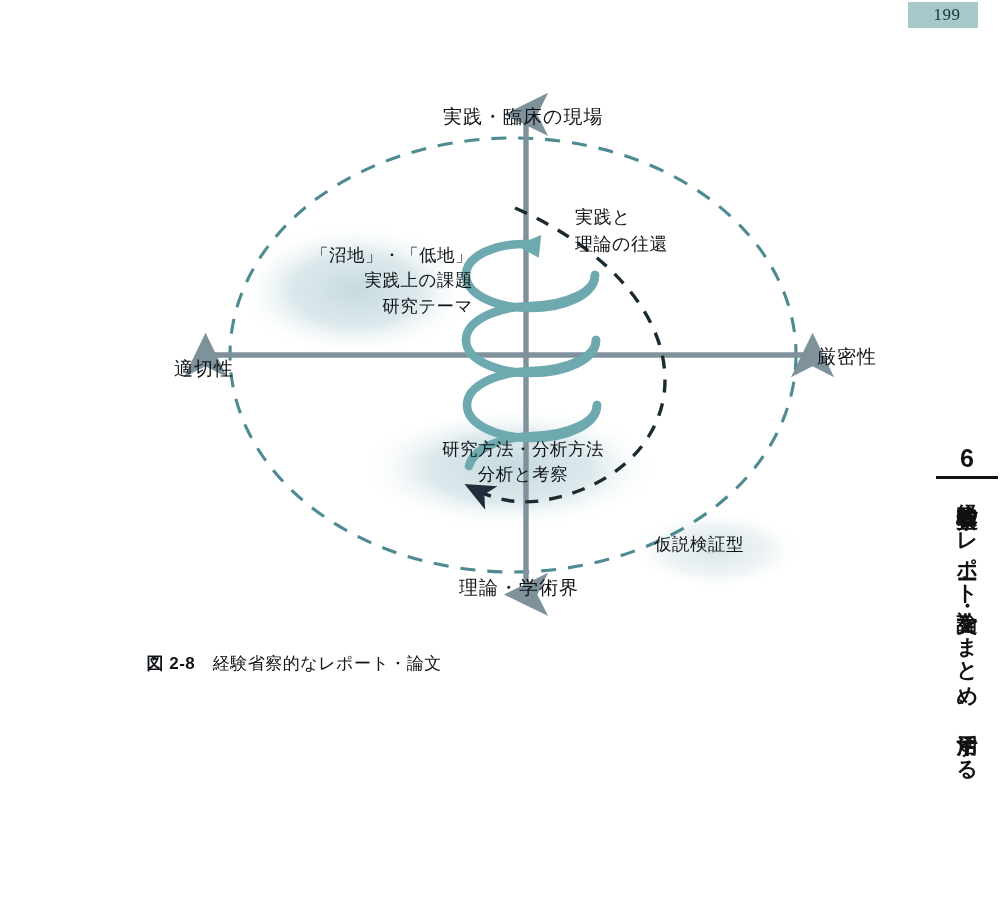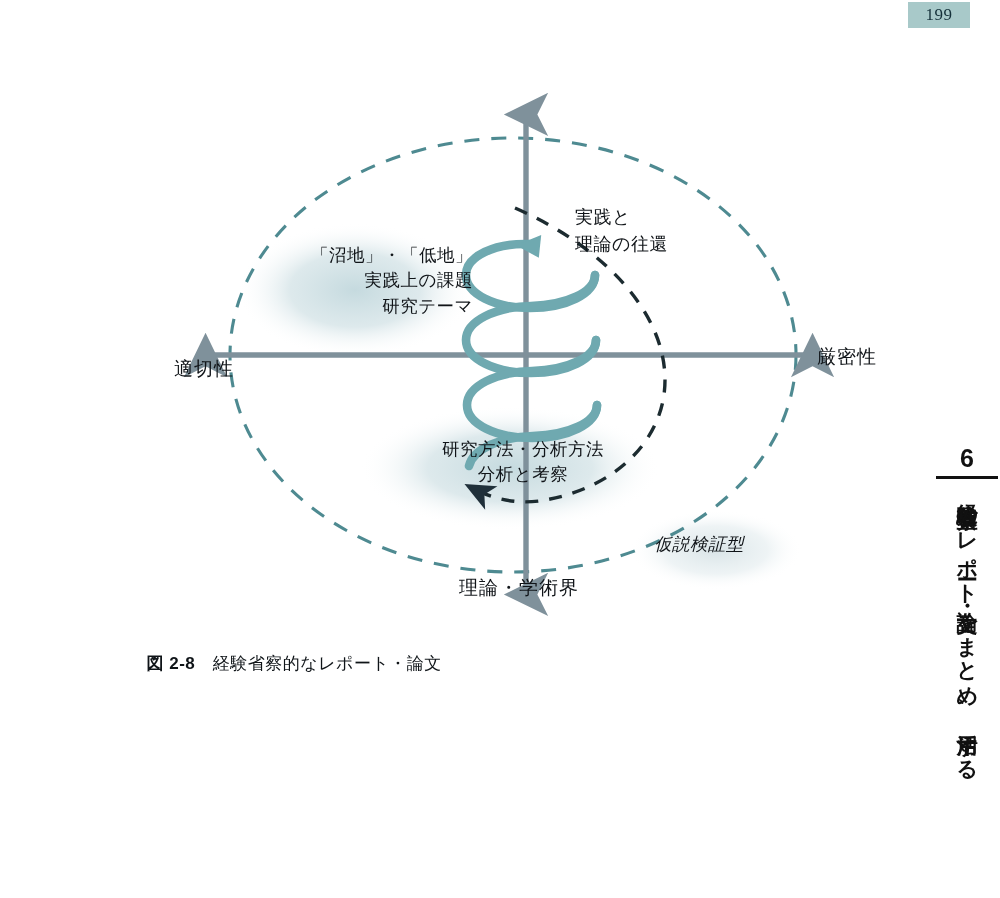--- a/index.html
+++ b/index.html
@@ -24,20 +24,21 @@
     width: 62px;
     height: 26px;
     background: #a8c9c9;
     display: flex;
     align-items: center;
     justify-content: center;
     font-family: "Liberation Serif", "DejaVu Serif", serif;
     font-size: 17px;
     color: #15313a;
     letter-spacing: 0.5px;
+    padding-left: 8px;
   }
 
   
   #figure-area {
     position: absolute;
     left: 0;
     top: 40px;
     width: 930px;
     height: 580px;
   }
@@ -101,21 +102,20 @@
     top: 397px;
     font-size: 17.5px;
     text-align: center;
     letter-spacing: 0.5px;
   }
   #blob-label-hypothesis {
     left: 654px;
     top: 492px;
     font-size: 17.5px;
     letter-spacing: 0.5px;
-    font-style: italic;
   }
 
   
   #figure-caption {
     position: absolute;
     left: 136px;
     top: 632px;
     font-size: 17px;
     color: #0f1418;
     letter-spacing: 0.5px;
@@ -212,20 +212,21 @@
 
       <path d="M 596,300 C 596,317 568,330 532,331 C 496,332 467,346 467,365
                C 467,384 496,398 532,398 C 568,398 597,384 597,365"></path>
 
       <path d="M 597,365 C 597,382 569,395 533,396 C 500,397 473,409 469,426"></path>
     </g>
 
     <path d="M 540,194 L 516,207 L 540,217 Z" fill="#6fa9b0" transform="rotate(6 532,206)"></path>
   </svg>
 
+  <div class="fig-label" id="axis-label-top">実践・臨床の現場</div>
 
   <div class="fig-label" id="axis-label-bottom">理論・学術界</div>
 
   <div class="fig-label" id="axis-label-left">適切性</div>
 
   <div class="fig-label" id="axis-label-right">厳密性</div>
 
   <div class="fig-label" id="blob-label-upper-left">「沼地」・「低地」
 実践上の課題
 研究テーマ</div>

